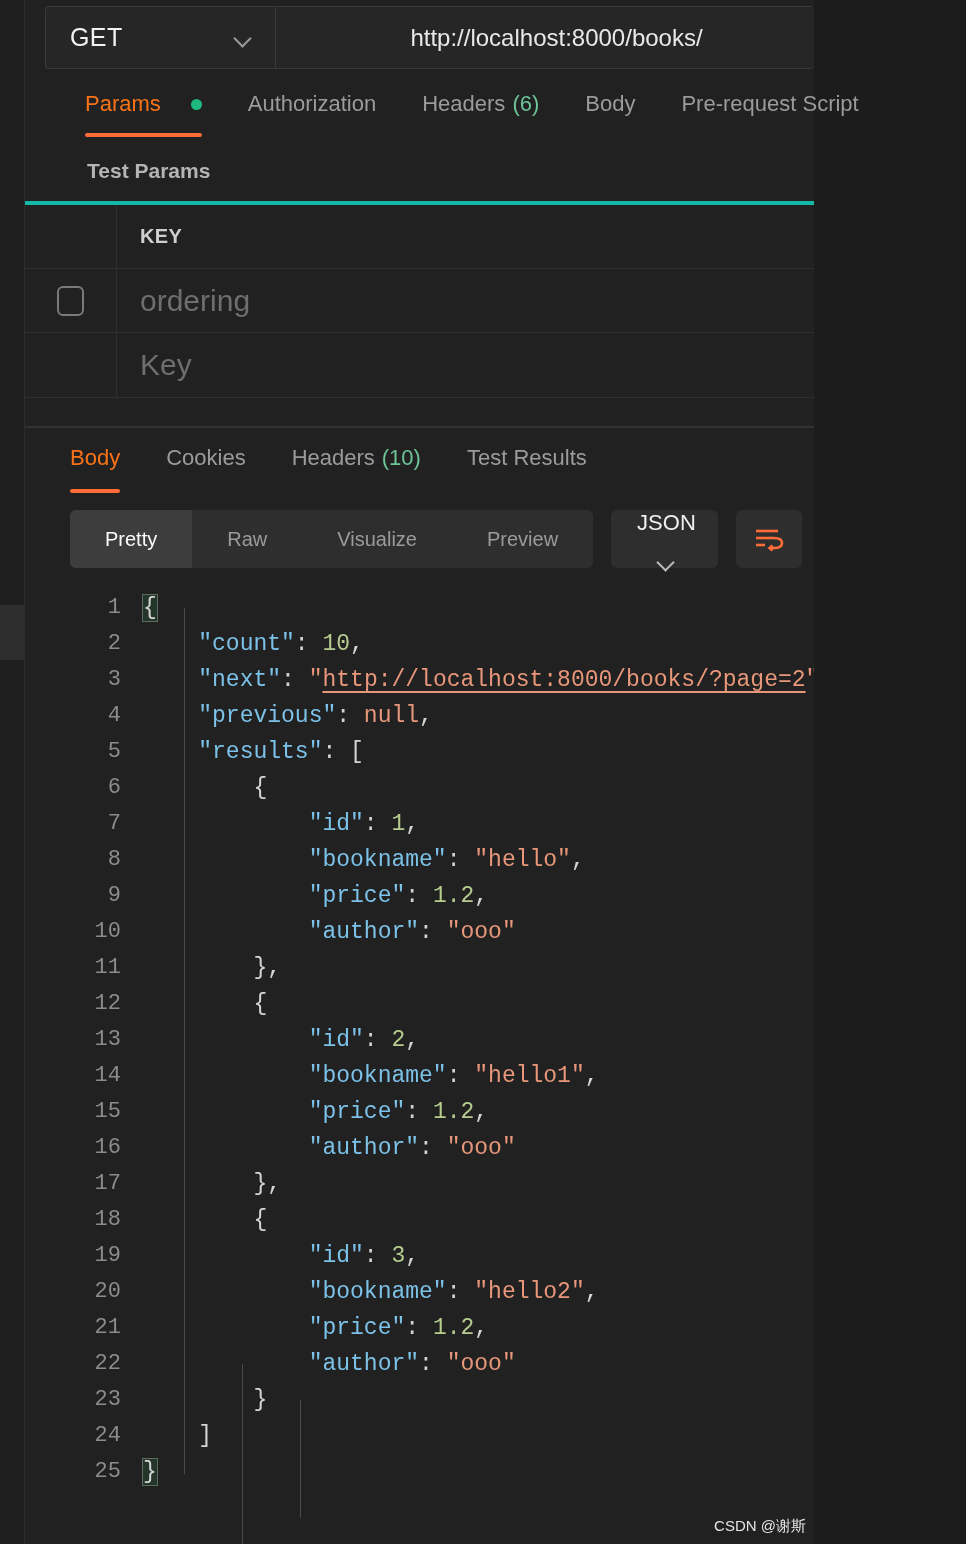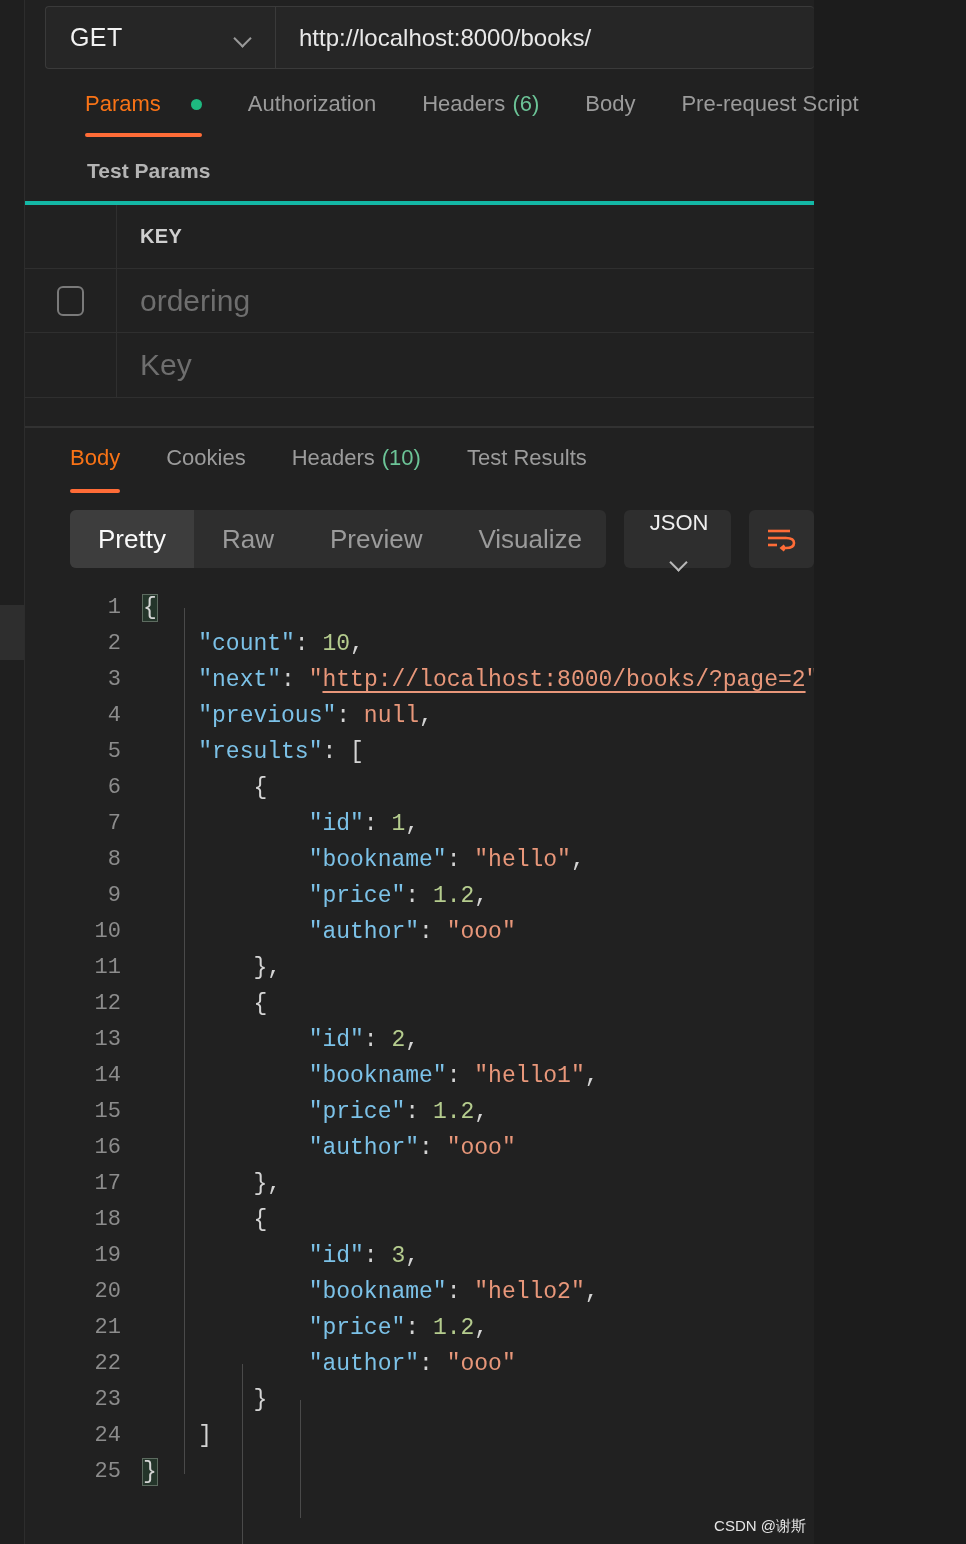--- a/index.html
+++ b/index.html
@@ -80,20 +80,21 @@
   .url-box {
     flex: 1 1 auto;
     border: 1px solid #3a3a3a;
     border-radius: 0 4px 4px 0;
     background: #262626;
     display: flex;
     align-items: center;
     padding-left: 23px;
     margin-right: 0;
     border-right: none;
+    justify-content: center;
   }
   .url-text {
     color: #e8e8e8;
     font-size: 24px;
   }
 
   
   .req-tabs {
     height: 60px;
     display: flex;
@@ -194,23 +195,23 @@
     display: flex;
     background: #2e2e2e;
     border-radius: 6px;
     height: 58px;
     align-items: stretch;
     overflow: hidden;
   }
   .seg-item {
     display: flex;
     align-items: center;
-    padding: 0 28px;
+    padding: 0 35px;
     color: #9b9b9b;
-    font-size: 26px;
+    font-size: 20px;
   }
   .seg-item.active {
     background: #3d3d3d;
     color: #fafafa;
   }
   .select-box {
     display: flex;
     align-items: center;
     gap: 20px;
     background: #2e2e2e;
@@ -373,22 +374,22 @@
         </div>
         <div class="rtab">
           <span>Test Results</span>
         </div>
       </div>
 
     <div class="fmt-row">
       <div class="seg" id="view-modes">
           <div class="seg-item active">Pretty</div>
           <div class="seg-item">Raw</div>
+          <div class="seg-item">Visualize</div>
           <div class="seg-item">Preview</div>
-          <div class="seg-item">Visualize</div>
         </div>
       <div class="select-box">
         <span>JSON</span>
         <span class="chev"></span>
       </div>
       <div class="wrap-btn">
         <svg width="34" height="30" viewBox="0 0 34 30">
           <line x1="4" y1="7" x2="26" y2="7" stroke="#ff6c37" stroke-width="2.6"></line>
           <line x1="4" y1="14" x2="22" y2="14" stroke="#ff6c37" stroke-width="2.6"></line>
           <line x1="4" y1="21" x2="13" y2="21" stroke="#ff6c37" stroke-width="2.6"></line>

